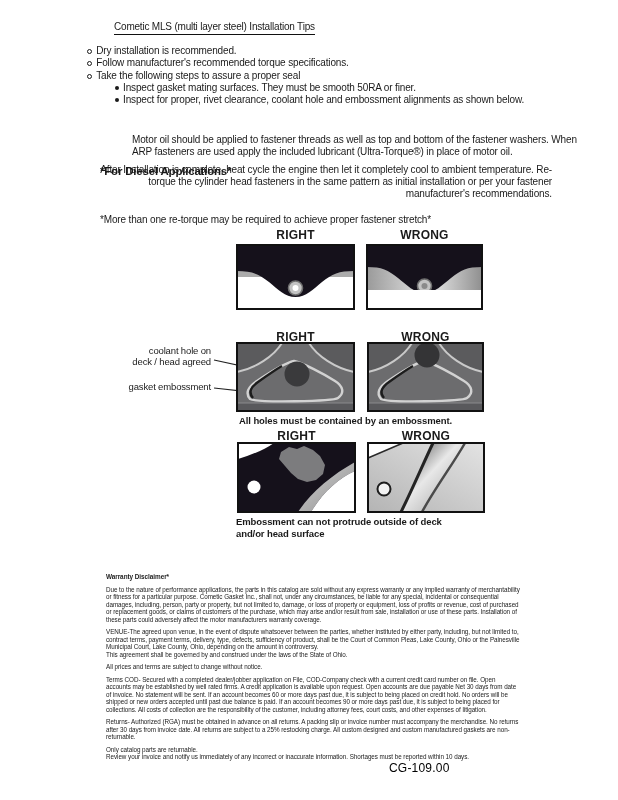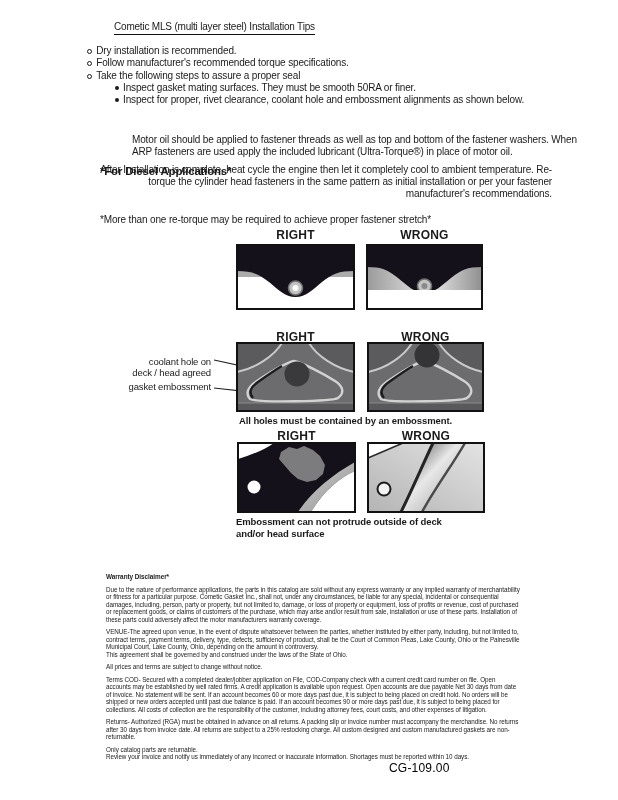--- a/index.html
+++ b/index.html
@@ -92,21 +92,21 @@
     <circle cx="58.5" cy="42" r="7" fill="#c3c3c3" stroke="#6f6f6f" stroke-width="1.6"></circle>
     <circle cx="58.5" cy="42" r="3" fill="#8a8a8a"></circle>
     <rect x="1" y="46" width="115" height="19" fill="#ffffff"></rect>
     <rect x="1" y="1" width="115" height="64" fill="none" stroke="#111" stroke-width="2"></rect>
   </svg>
 
 
   <div class="abs diag-label" style="left:236px; top:330px; width:119px;">RIGHT</div>
   <div class="abs diag-label" style="left:367px; top:330px; width:117px;">WRONG</div>
 
-  <div class="abs side-label" style="left:96px; top:356px;">
+  <div class="abs side-label" style="left:96px; top:345px;">
     <div>coolant hole on</div>
     <div>deck / head agreed</div>
   </div>
   <div class="abs side-label" style="left:96px; top:381px;">gasket embossment</div>
 
   <svg class="abs" style="left:213px; top:355px;" width="88" height="44" viewBox="0 0 88 44">
     <line x1="1" y1="5" x2="84" y2="23" stroke="#222" stroke-width="1.1"></line>
     <line x1="1" y1="33" x2="46" y2="38" stroke="#222" stroke-width="1.1"></line>
   </svg>
 

